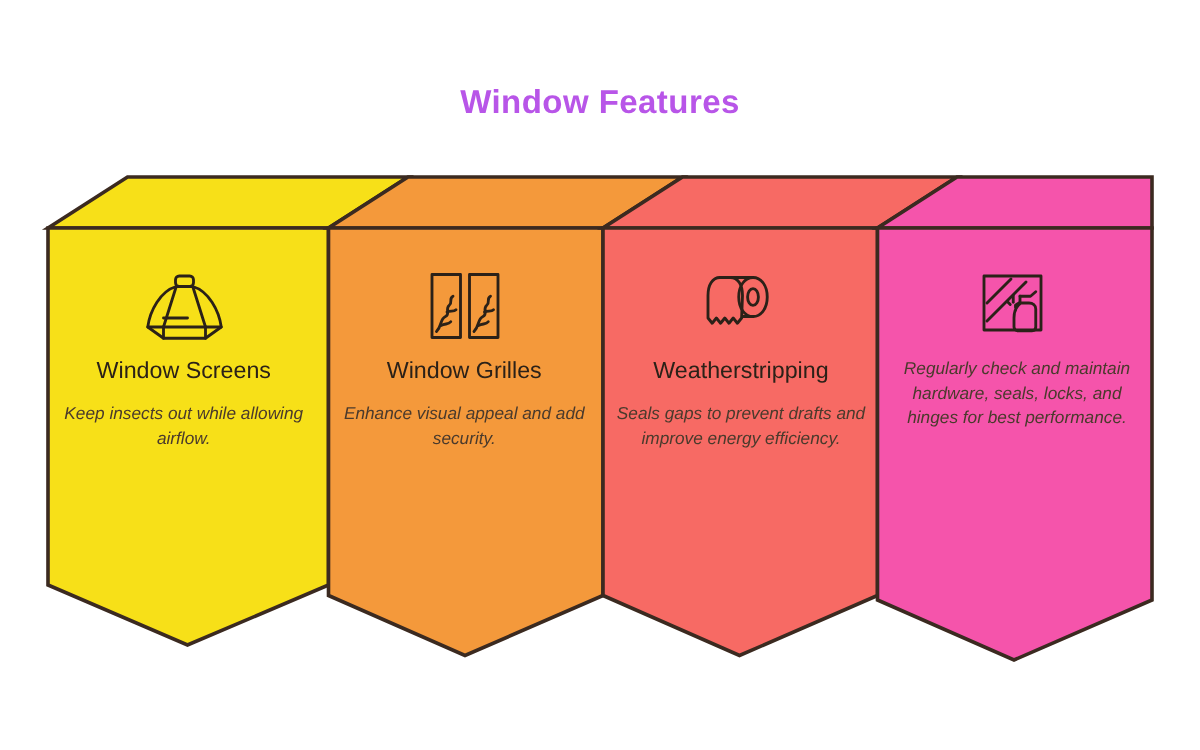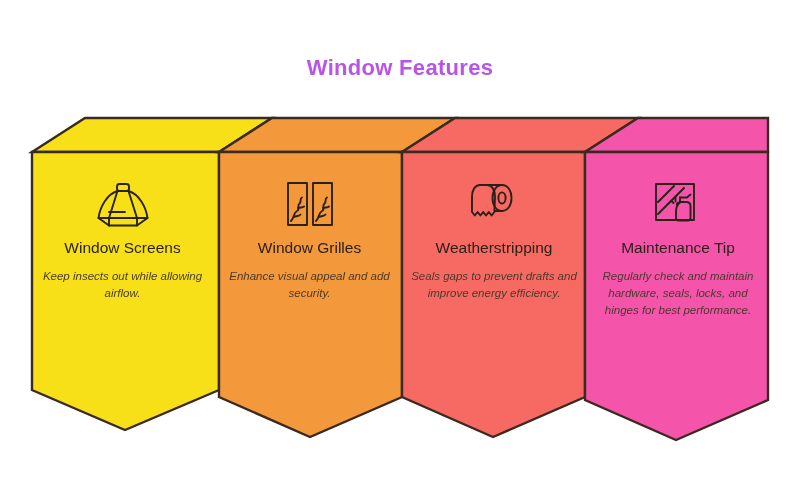--- a/index.html
+++ b/index.html
@@ -136,17 +136,16 @@
       <path d="M8 34 L34 8"></path>
       <path d="M8 22 L24 6"></path>
       <path d="M25.5 17 L25.5 21.5"></path>
       <path d="M21.5 21 L23.5 23"></path>
       <path d="M30 17.5 L37 17.5 L40.5 14.5"></path>
       <path d="M30 17.5 L30 21.5 L27 23.5 L27 25"></path>
       <path d="M30.5 22 C27 24.5 26 28 26 32 L26 38 C26 39.6 27.2 40.5 28.6 40.5
                L38 40.5 C39.4 40.5 40.5 39.6 40.5 38 L40.5 26
                C40.5 23.5 38.5 22 36 22 Z"></path>
     </svg>
-    <div class="panel-heading">Maintenance Tip</div>
     <div class="panel-body">Regularly check and maintain hardware, seals, locks, and hinges for best performance.</div>
   </div>
 
 </div>
 
 </body></html>

